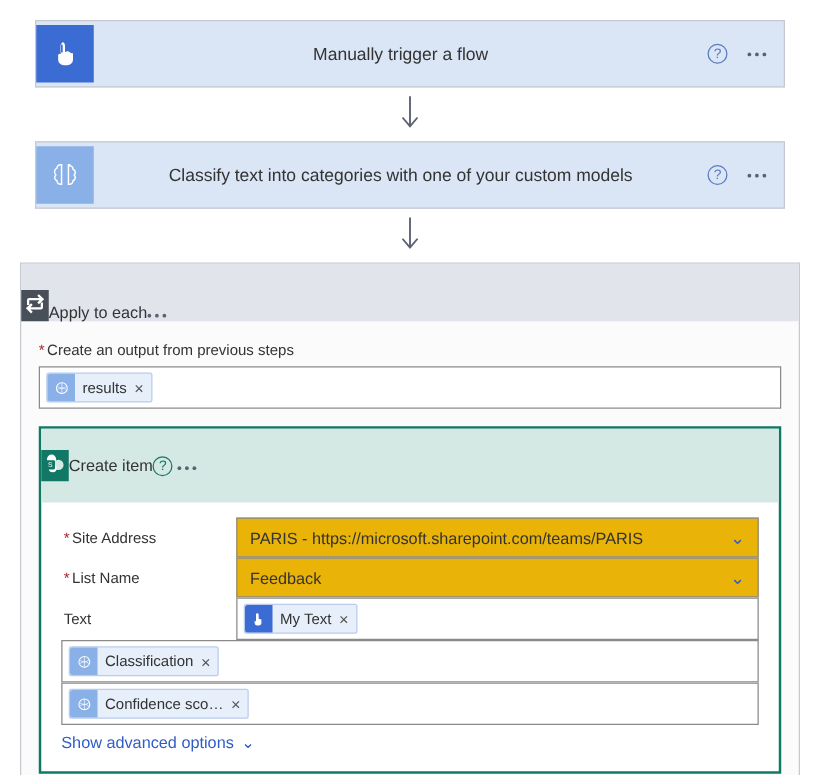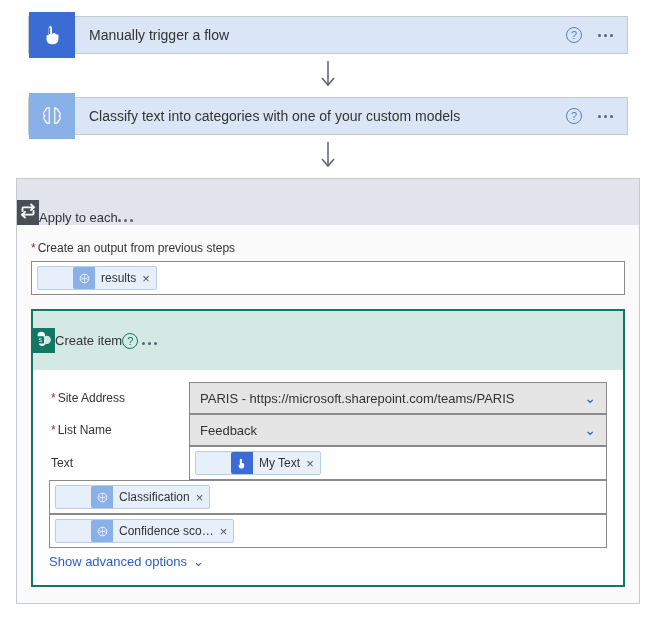--- a/index.html
+++ b/index.html
@@ -25,21 +25,22 @@
     background: #fff;
     width: 656px;
   }
   .card {
     display: flex;
     align-items: center;
     border: 1px solid var(--border);
     background: var(--light-blue);
     width: 600px;
     margin: 0 auto;
-    height: 38px;
+    height: 54px;
+    text-align: center;
   }
   .card .iconbox {
     width: 46px;
     height: 46px;
     display: flex;
     align-items: center;
     justify-content: center;
     flex: 0 0 46px;
   }
   .iconbox.blue { background: var(--blue-accent); }
@@ -119,21 +120,20 @@
 
   .token {
     display: inline-flex;
     align-items: center;
     background: #e7effa;
     border: 1px solid #b9cceb;
     border-radius: 2px;
     height: 24px;
     padding-right: 6px;
     font-size: 12px;
-    padding-left: 35px;
   }
   .token .ticon {
     width: 22px; height: 22px;
     display: inline-flex;
     align-items: center;
     justify-content: center;
     margin-right: 6px;
     border-radius: 2px 0 0 2px;
   }
   .token .ticon.blue { background: var(--blue-accent); }
@@ -167,21 +167,21 @@
   .form-row .flabel {
     width: 140px;
     font-size: 12px;
     padding-left: 2px;
   }
   .form-row .fcontrol {
     flex: 1;
   }
   .select-box {
     border: 1px solid var(--field-border);
-    background: #e5e5e5;
+    background: #eab308;
     height: 32px;
     display: flex;
     align-items: center;
     padding: 0 10px;
     font-size: 13px;
     justify-content: space-between;
   }
   .select-box .chev {
     color: var(--chevron-blue);
     font-size: 14px;

